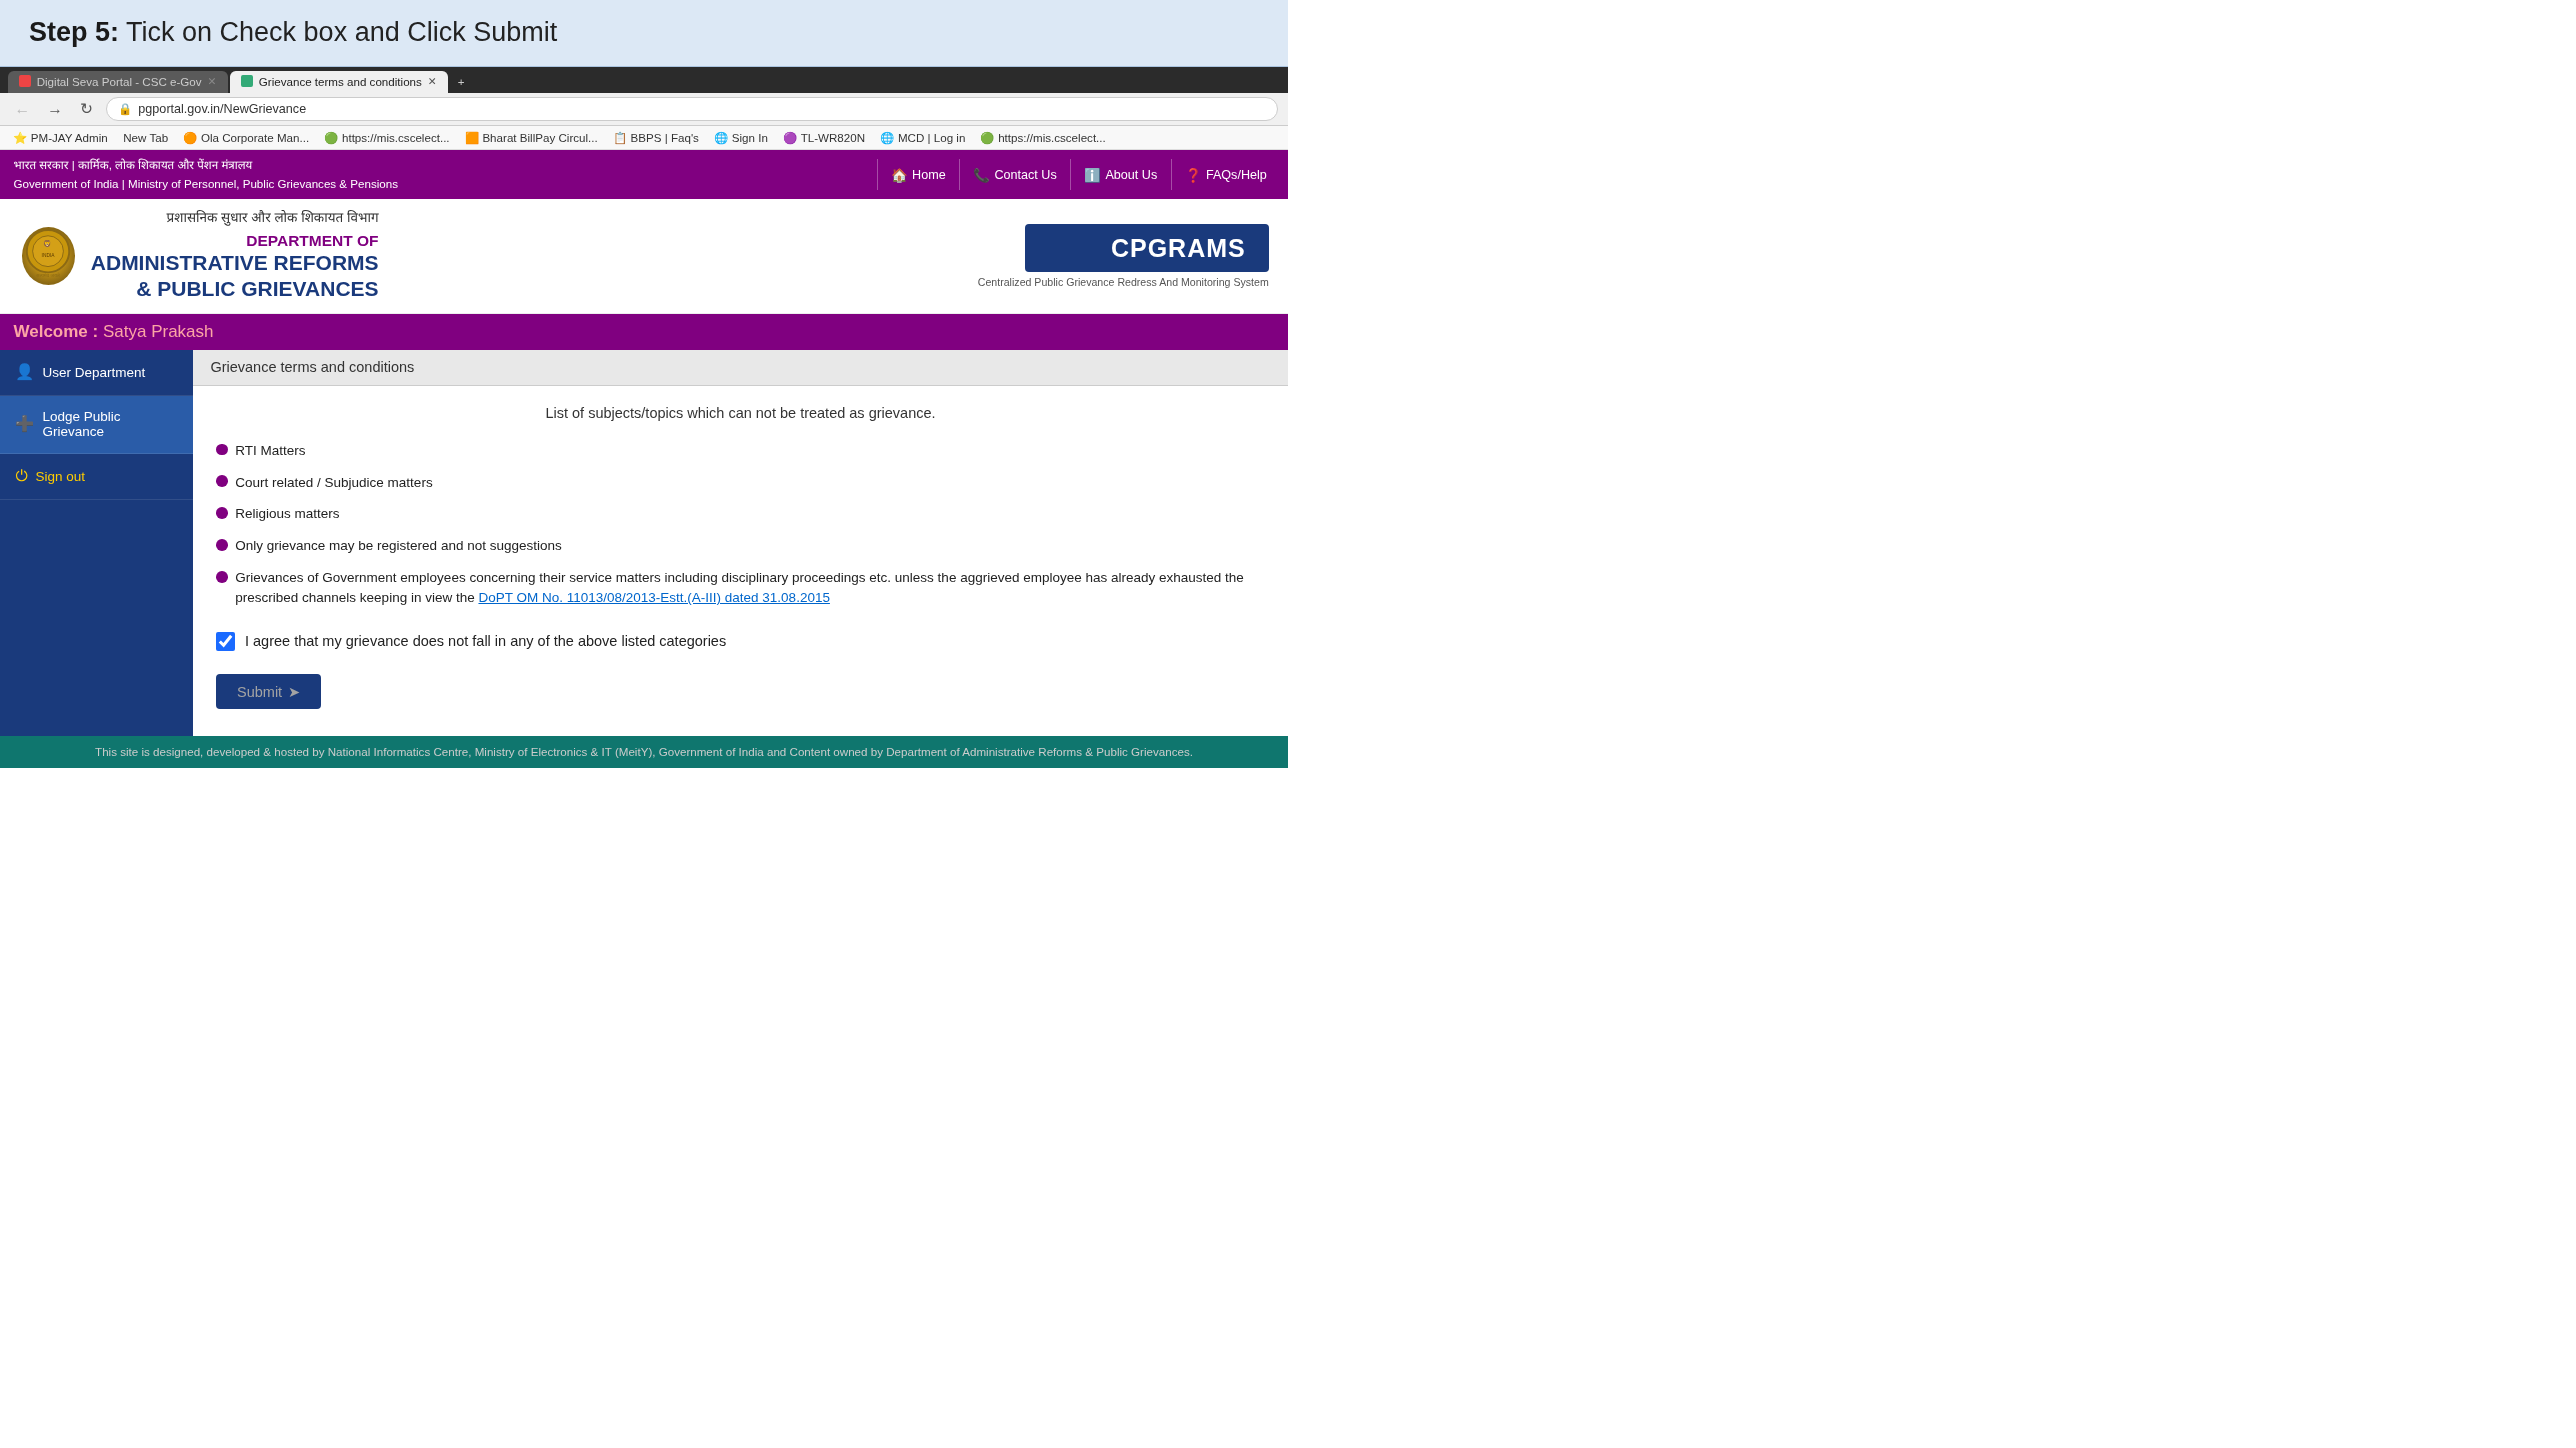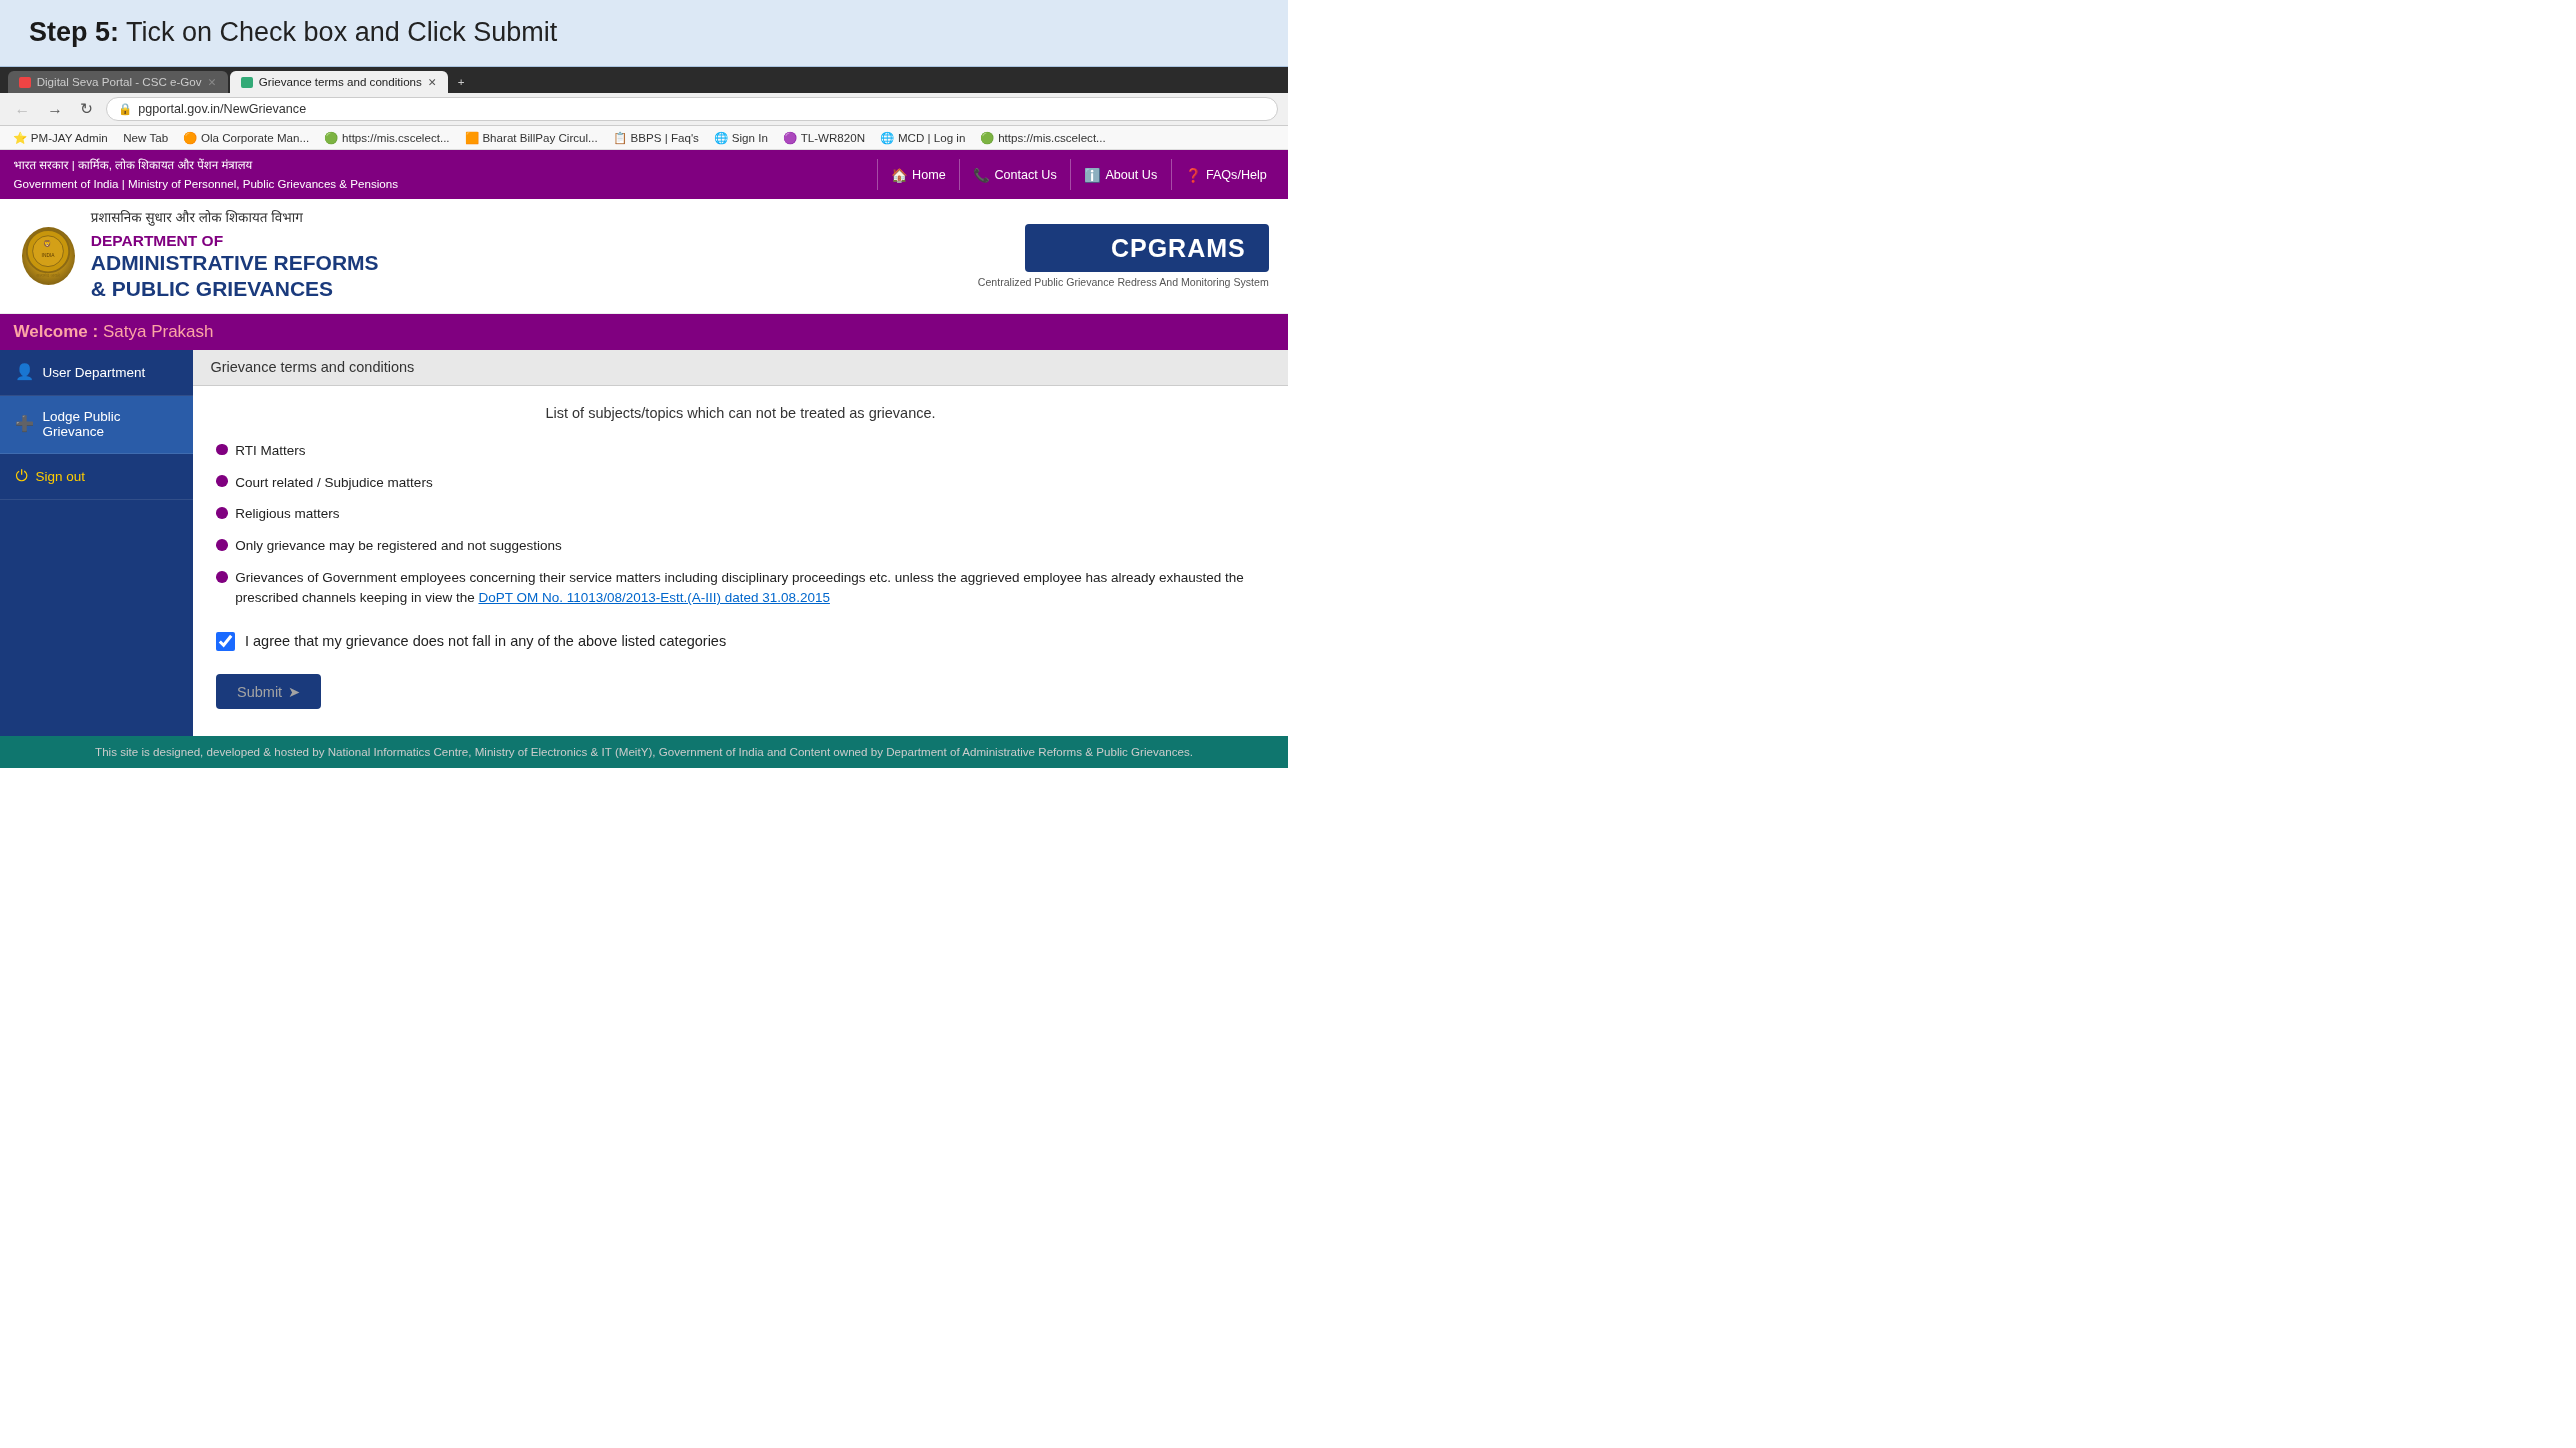--- a/index.html
+++ b/index.html
@@ -22,21 +22,21 @@
       padding: 3.9px 7.7px 0;
       gap: 1.9px;
     }
     .tab {
       background: #5a5a5a;
       color: #ccc;
       padding: 4.8px 11.6px;
       border-radius: 5.8px 5.8px 0 0;
       font-size: 11.6px;
       display: flex;
-      align-items: flex-end;
+      align-items: flex-start;
       gap: 5.8px;
       cursor: pointer;
     }
     .tab.active {
       background: #f0f0f0;
       color: #222;
     }
     .tab-close {
       font-size: 10.6px;
       color: #888;
@@ -152,21 +152,21 @@
       height: 58px;
       background: radial-gradient(circle, #d4a017 30%, #8B6914 70%);
       border-radius: 50%;
       display: flex;
       align-items: center;
       justify-content: center;
       color: #fff;
       font-size: 9.7px;
       text-align: center;
     }
-    .dept-text { line-height: 1.4; }
+    .dept-text { line-height: 1.4; text-align: right; }
     .dept-hindi { font-size: 13.5px; color: #333; }
     .dept-en-dept { font-size: 15.5px; color: #800080; font-weight: bold; margin-top: 1.9px; }
     .dept-en-admin { font-size: 21px; color: #1a3a7c; font-weight: 900; line-height: 1.1; }
     .dept-en-pub { font-size: 21px; color: #1a3a7c; font-weight: 900; }
 
     .cpgrams-box {
       text-align: right;
     }
     .cpgrams-logo {
       background: #1a3a7c;

